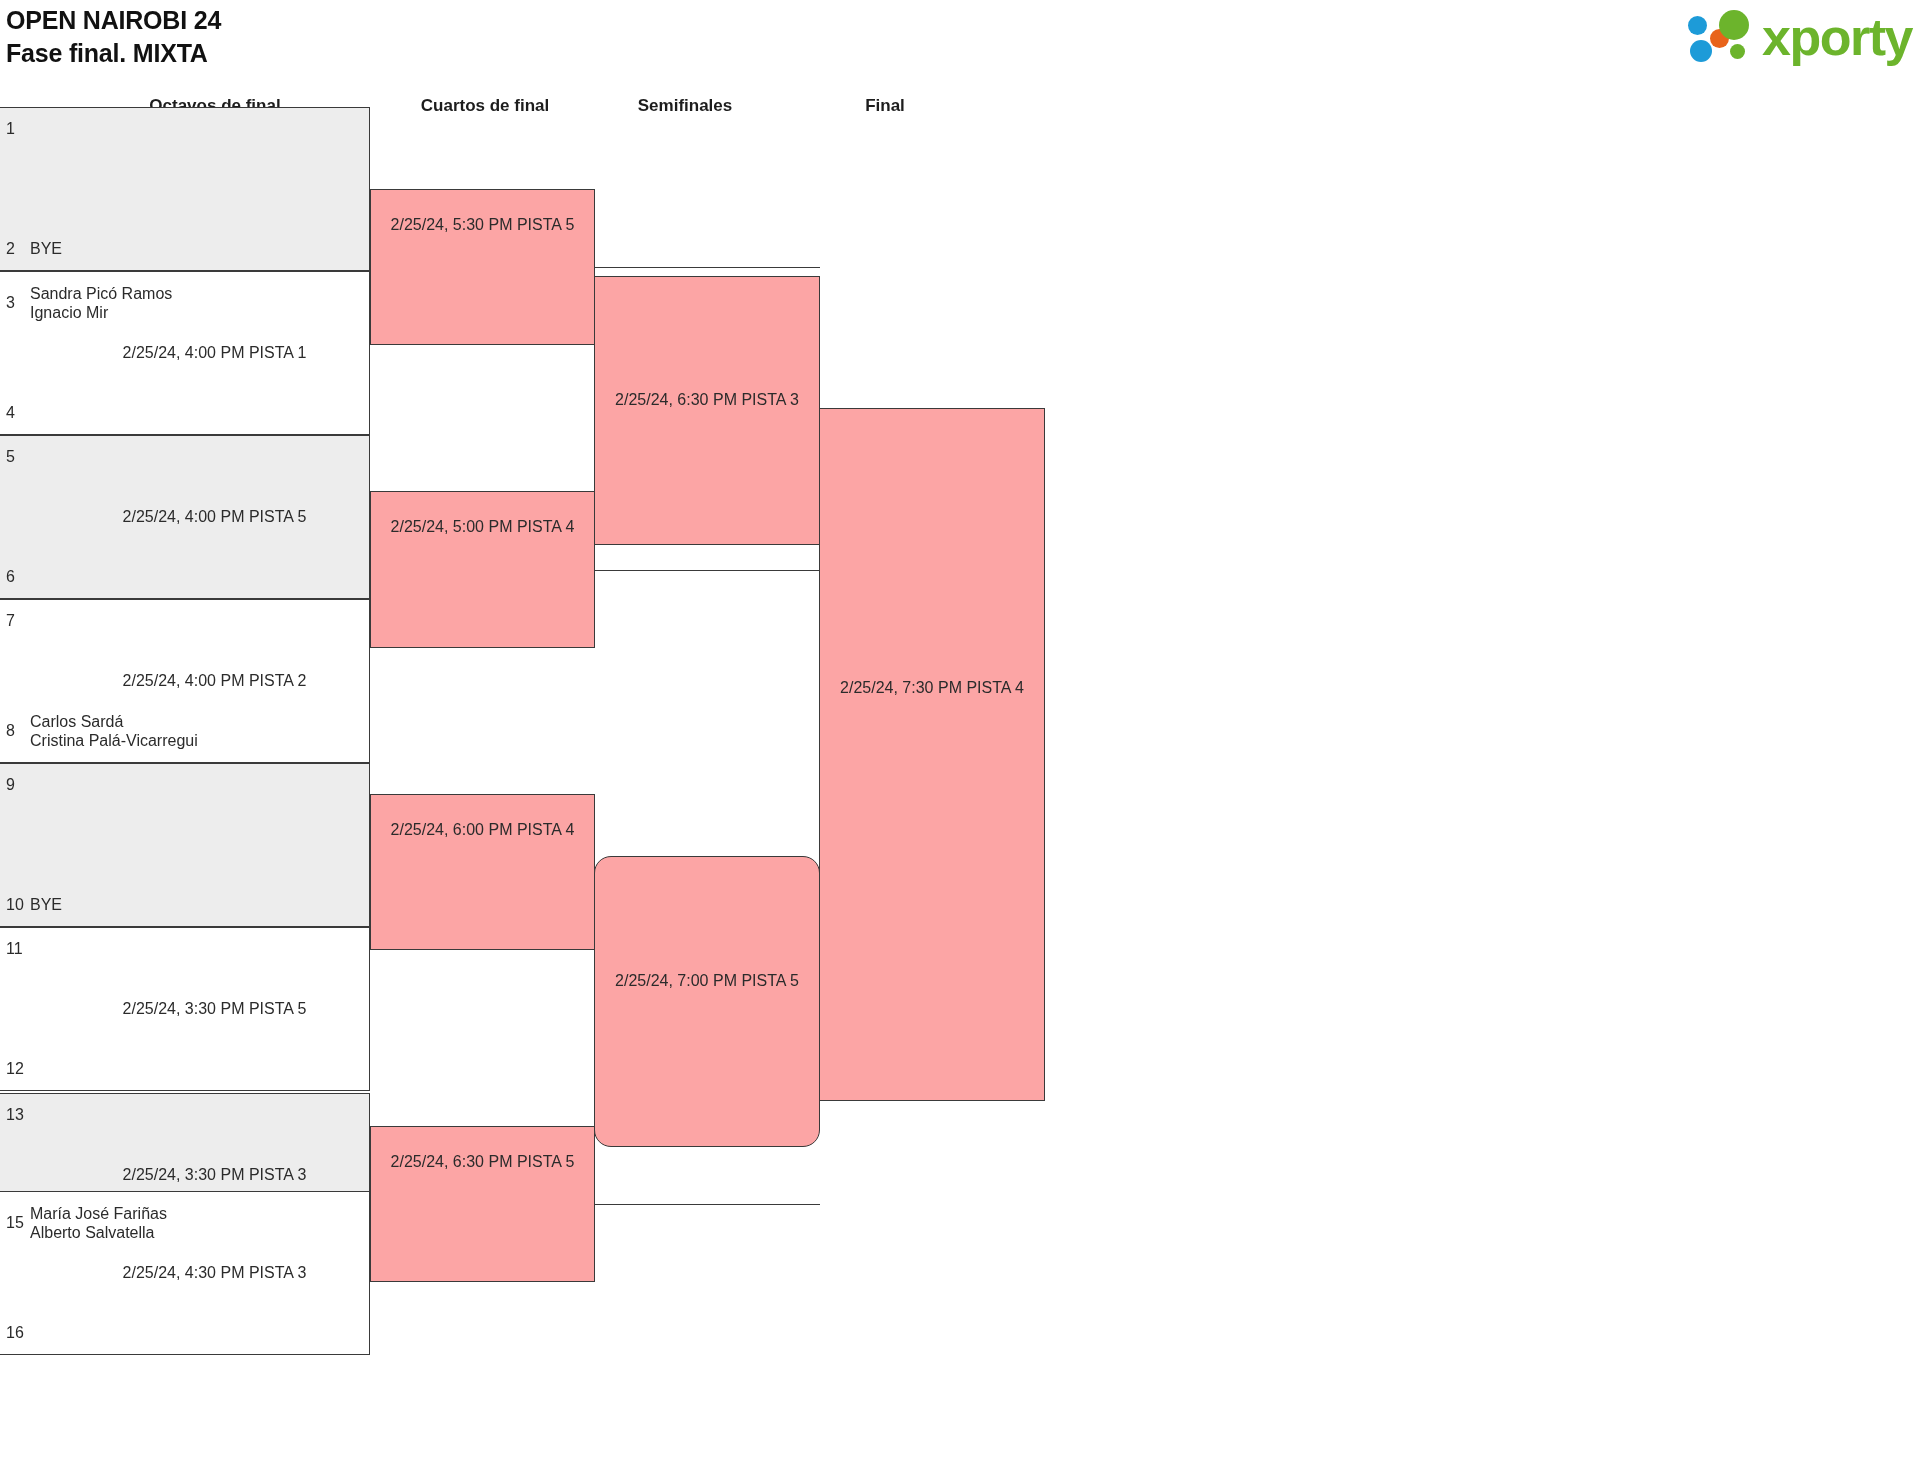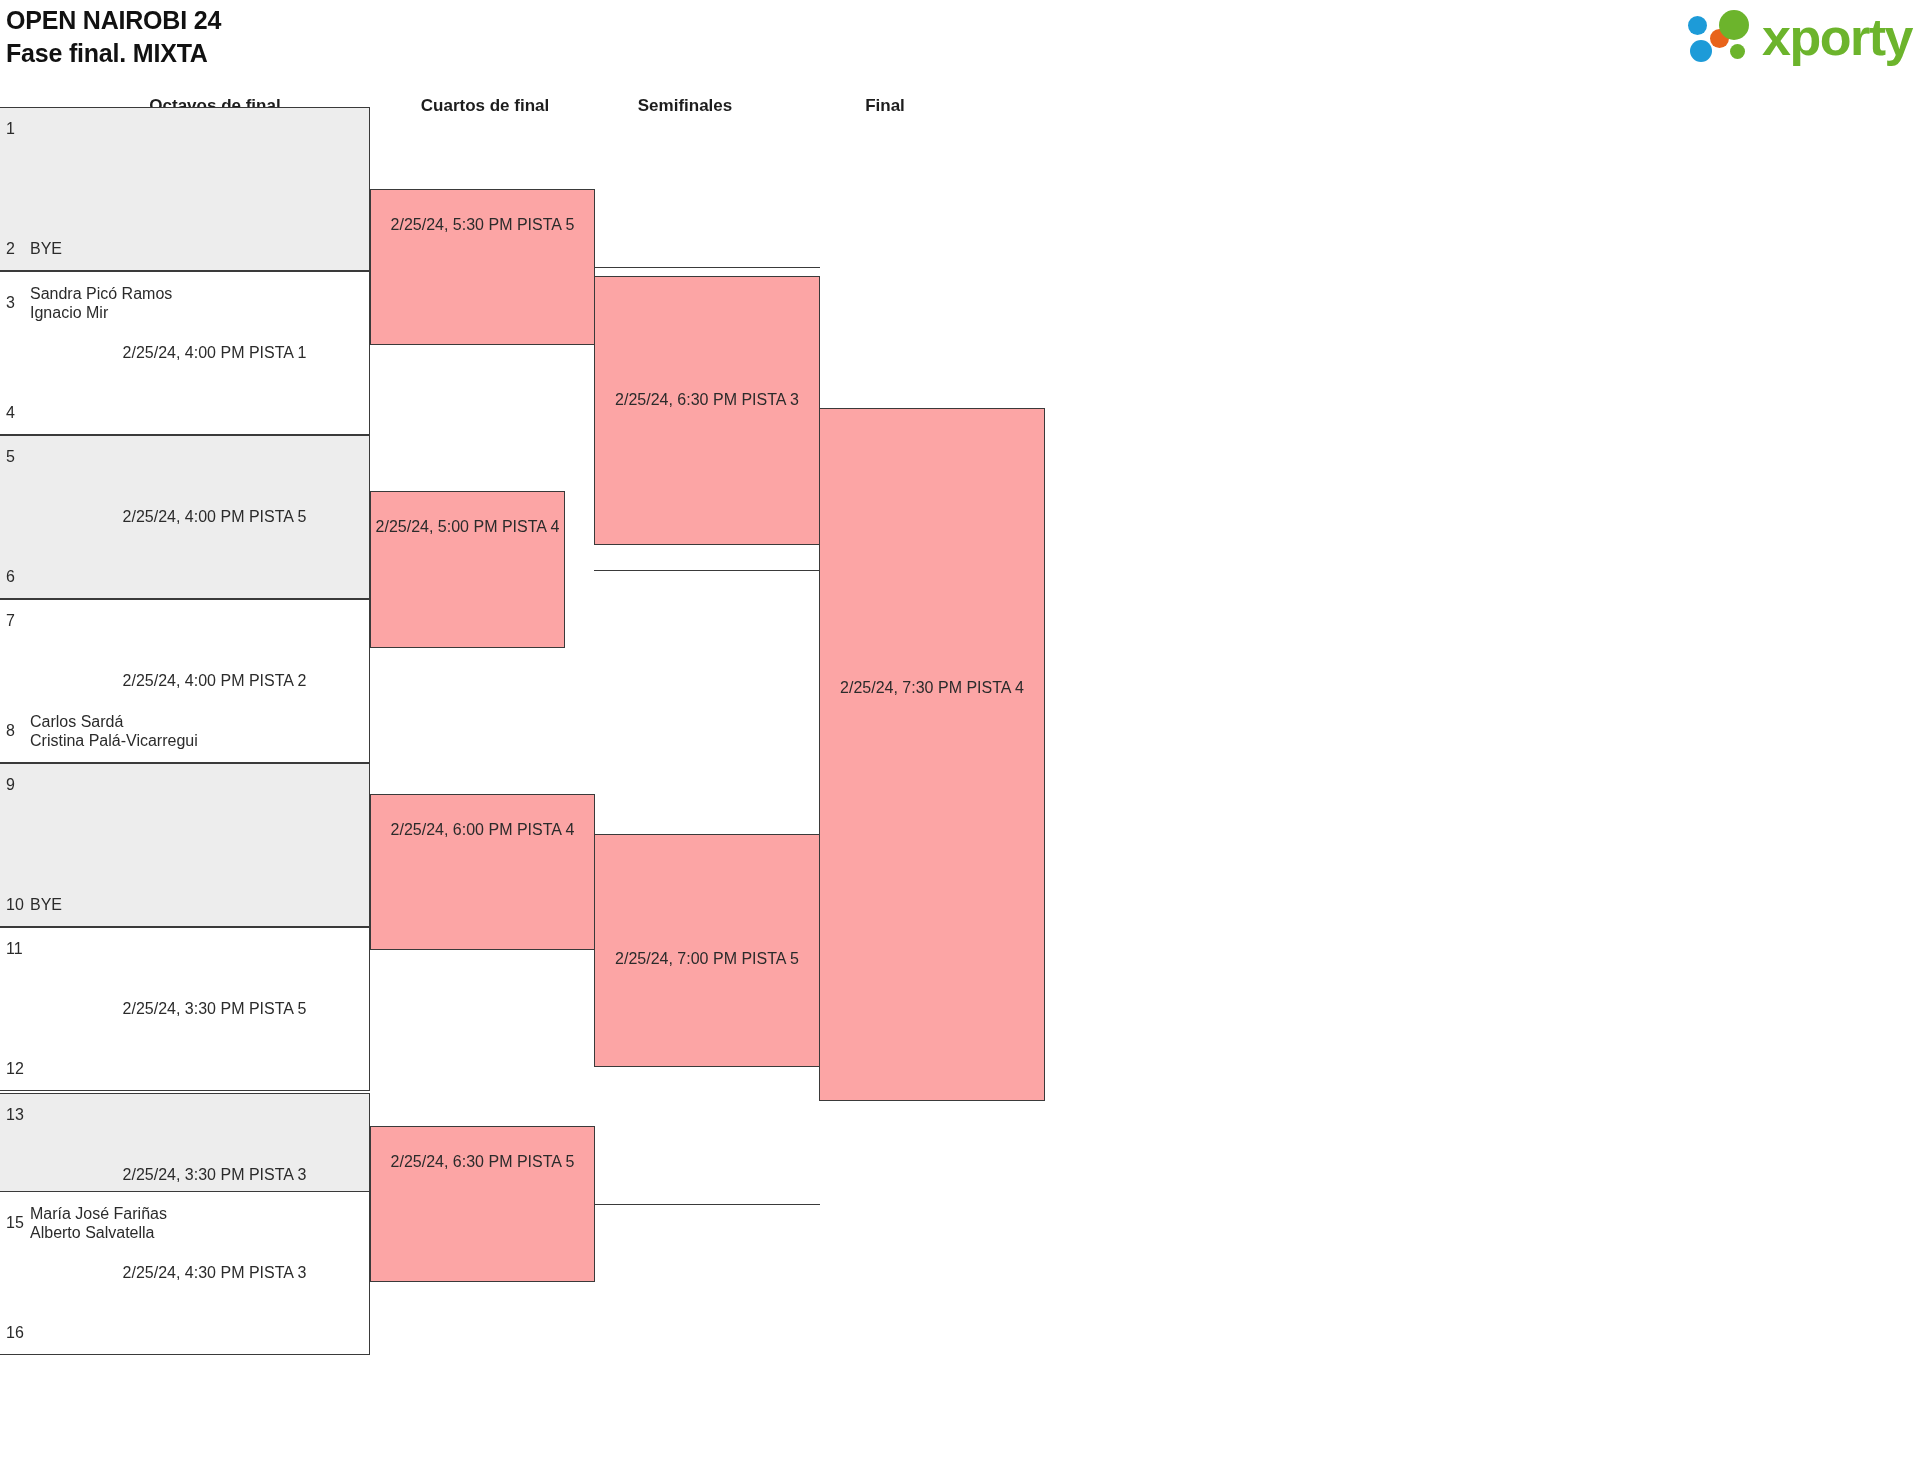--- a/index.html
+++ b/index.html
@@ -194,41 +194,41 @@
       <span class="seed-num">16</span>
       <span class="seed-name"></span>
     </div>
   </div>
 
   <div class="rbox" style="left:370px; top:189px;  width:225px; height:156px;">
     <div class="rbox-label">2/25/24, 5:30 PM PISTA 5</div>
   </div>
   <div class="connector" style="left:594px; top:267px; width:226px;"></div>
 
-  <div class="rbox" style="left:370px; top:491px;  width:195px; height:157px;">
+  <div class="rbox" style="left:370px; top:491px;  width:225px; height:157px;">
     <div class="rbox-label">2/25/24, 5:00 PM PISTA 4</div>
   </div>
   <div class="connector" style="left:594px; top:570px; width:226px;"></div>
 
   <div class="rbox" style="left:370px; top:794px;  width:225px; height:156px;padding-left:34px;">
     <div class="rbox-label">2/25/24, 6:00 PM PISTA 4</div>
   </div>
   <div class="connector" style="left:594px; top:872px; width:226px;"></div>
 
   <div class="rbox" style="left:370px; top:1126px; width:225px; height:156px;">
     <div class="rbox-label">2/25/24, 6:30 PM PISTA 5</div>
   </div>
   <div class="connector" style="left:594px; top:1204px; width:226px;"></div>
 
   <div class="rbox" style="left:594px; top:276px;  width:226px; height:269px;">
     <div class="rbox-label" style="top:114px;">2/25/24, 6:30 PM PISTA 3</div>
   </div>
   <div class="connector" style="left:819px; top:427px; width:226px;"></div>
 
-  <div class="rbox" style="left:594px; top:834px;  width:226px; height:233px;">
+  <div class="rbox" style="left:594px; top:856px;  width:226px; height:291px;border-radius:17px;">
     <div class="rbox-label" style="top:115px;">2/25/24, 7:00 PM PISTA 5</div>
   </div>
   <div class="connector" style="left:819px; top:1021px; width:226px;"></div>
 
   <div class="rbox" style="left:819px; top:408px; width:226px; height:693px;">
     <div class="rbox-label" style="top:270px;">2/25/24, 7:30 PM PISTA 4</div>
   </div>
 
 </div>
 

